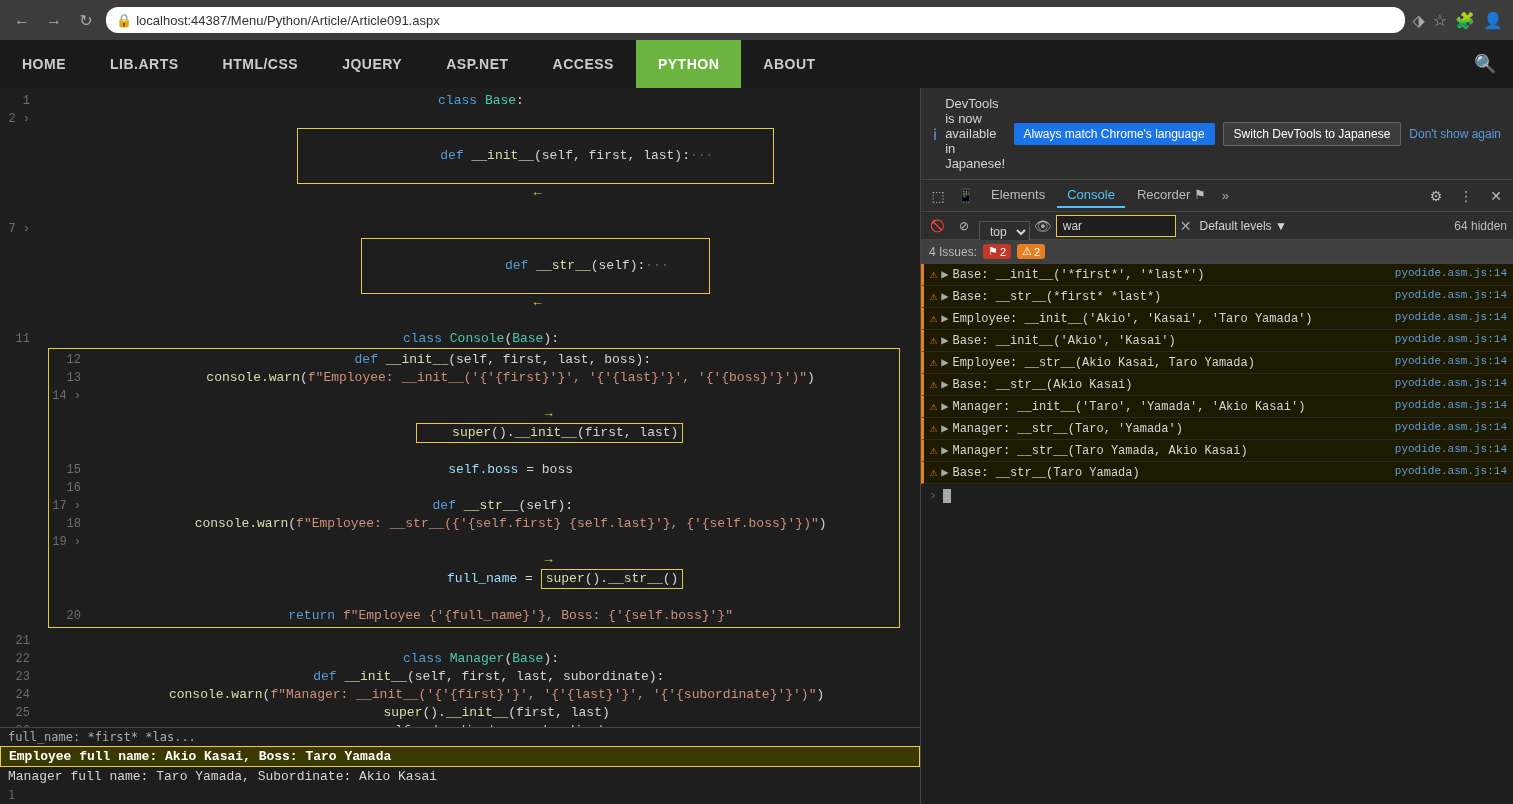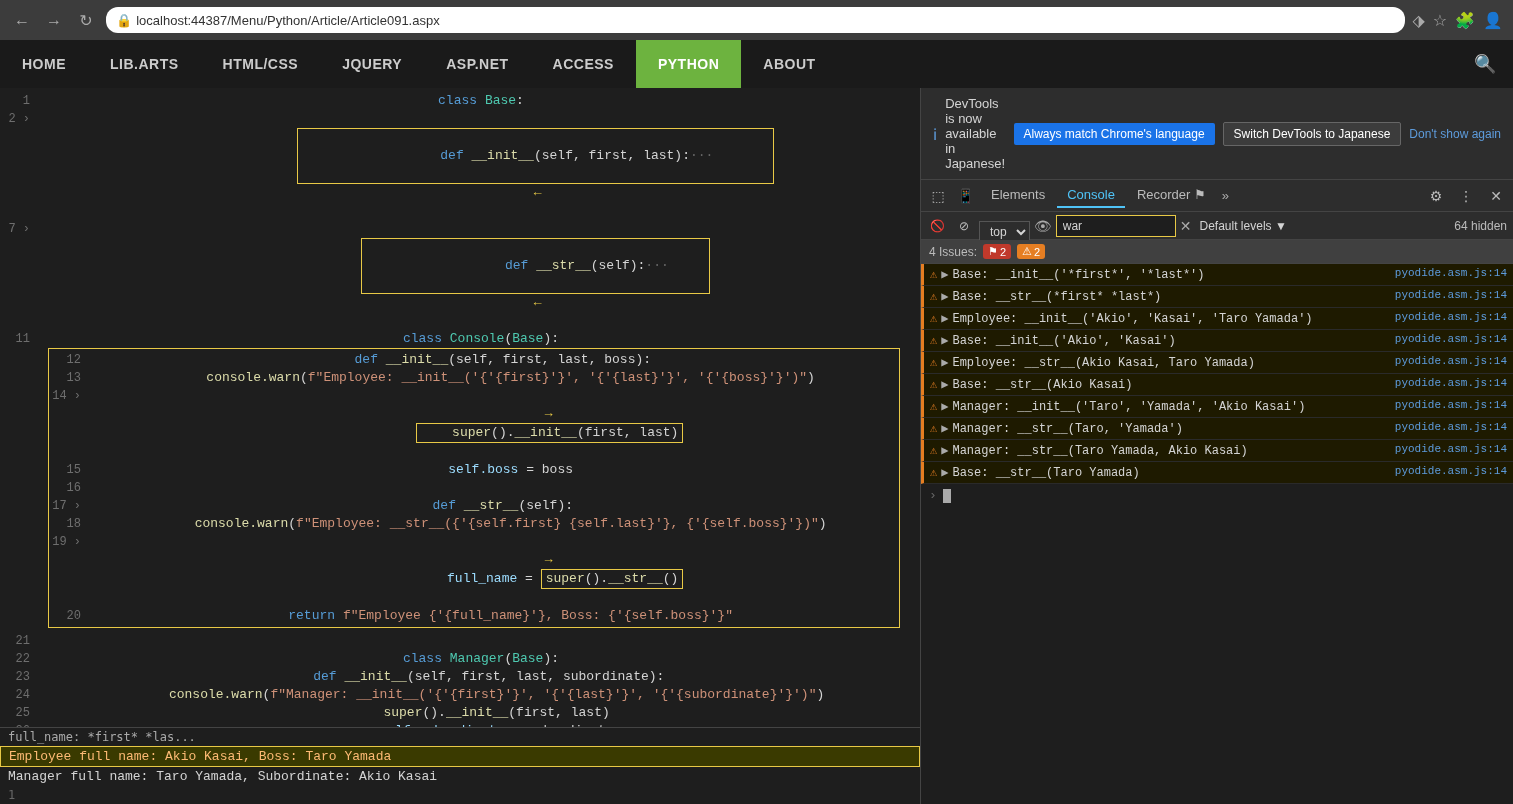--- a/index.html
+++ b/index.html
@@ -113,21 +113,22 @@
     }
     .output-line {
       font-family: 'Courier New', monospace;
       font-size: 13px;
       color: #d4d4d4;
       padding: 2px 8px;
     }
     .output-line.highlighted {
       background: #3a3a00;
       border: 1.5px solid #e8c946;
-      color: #fdba74;
+      color: #ffffff;
+      font-weight: bold;
     }
 
     
     .devtools-panel {
       width: 593px;
       background: #1e1e1e;
       border-left: 1px solid #444;
       display: flex;
       flex-direction: column;
       overflow: hidden;

